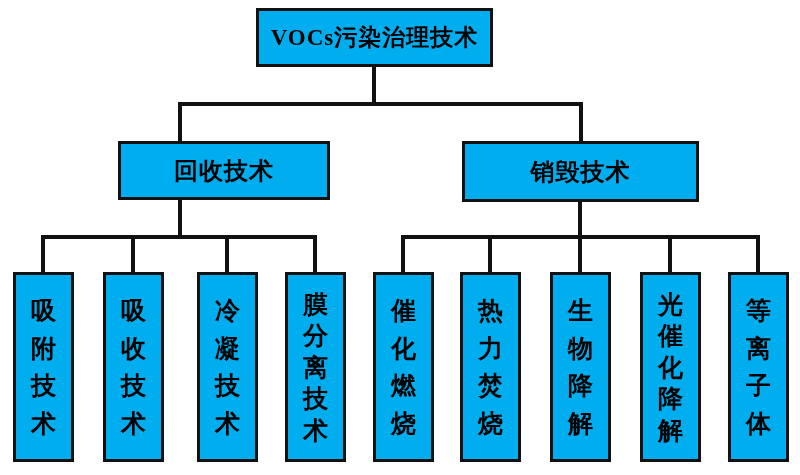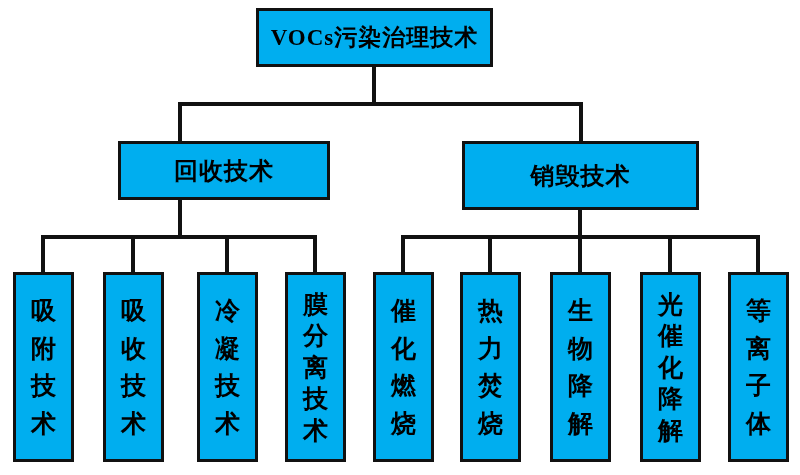--- a/index.html
+++ b/index.html
@@ -44,21 +44,21 @@
     align-items: center;
     justify-content: center;
   }
   .hnode {
     font-size: 24px;
     letter-spacing: 1px;
     white-space: nowrap;
   }
   .root-node    { left: 256px; top: 8px;   width: 237px; height: 59px; font-size: 23px; }
   .branch-left  { left: 74px;  top: 141px; width: 212px; height: 59px; margin-left: 44px; }
-  .branch-right { left: 462px; top: 141px; width: 237px; height: 69px; }
+  .branch-right { left: 462px; top: 141px; width: 237px; height: 61px; }
   .leaf {
     top: 272px;
     width: 61px;
     height: 190px;
     flex-direction: column;
     justify-content: space-evenly;
     padding: 10px 0;
     font-size: 25px;
     line-height: 1;
   }

